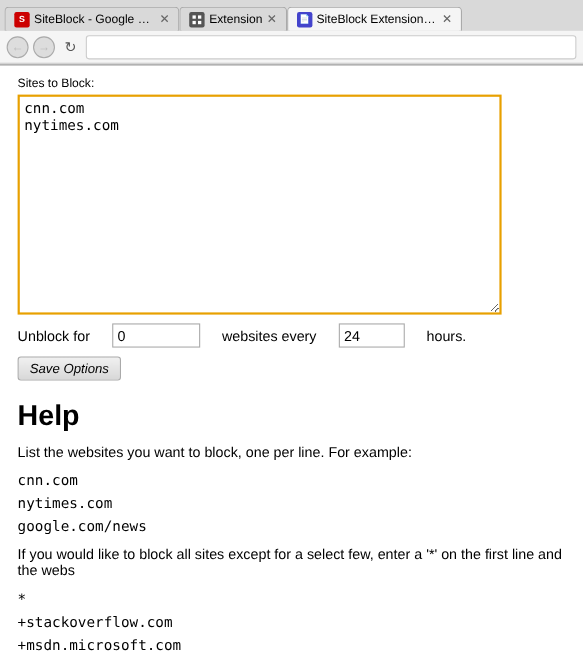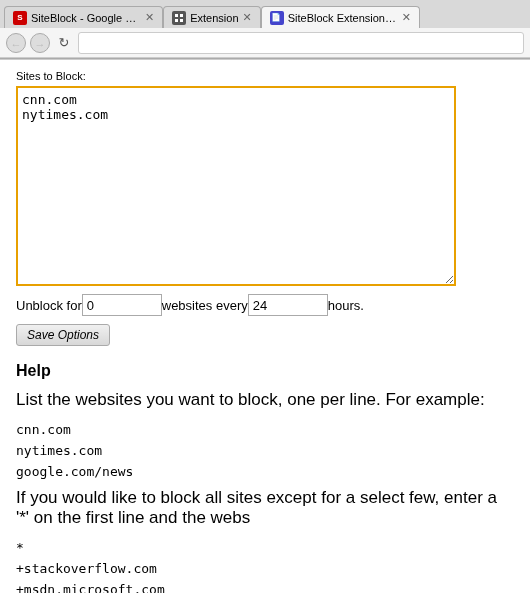--- a/index.html
+++ b/index.html
@@ -145,34 +145,34 @@
       resize: both;
       outline: none;
       color: #000;
       display: block;
     }
 
     .unblock-row {
       display: flex;
       align-items: center;
       margin-top: 8px;
-      gap: 0;
+      gap: 20px;
       font-size: 13px;
     }
 
     .unblock-input {
       width: 80px;
       height: 22px;
       border: 1px solid #aaa;
       padding: 0 4px;
       font-size: 13px;
     }
 
     .hours-input {
-      width: 80px;
+      width: 60px;
       height: 22px;
       border: 1px solid #aaa;
       padding: 0 4px;
       font-size: 13px;
     }
 
     .save-btn {
       display: inline-block;
       margin-top: 8px;
       padding: 3px 10px;
@@ -183,28 +183,28 @@
       cursor: pointer;
       color: #000;
       font-style: italic;
     }
 
     .help-section {
       margin-top: 16px;
     }
 
     .help-heading {
-      font-size: 16px;
+      font-size: 26px;
       font-weight: bold;
       margin-bottom: 10px;
       color: #000;
     }
 
     .help-text {
-      font-size: 17px;
+      font-size: 13px;
       margin-bottom: 10px;
       color: #000;
     }
 
     .help-code {
       font-family: monospace;
       font-size: 13px;
       color: #000;
       margin-bottom: 6px;
       white-space: pre;

